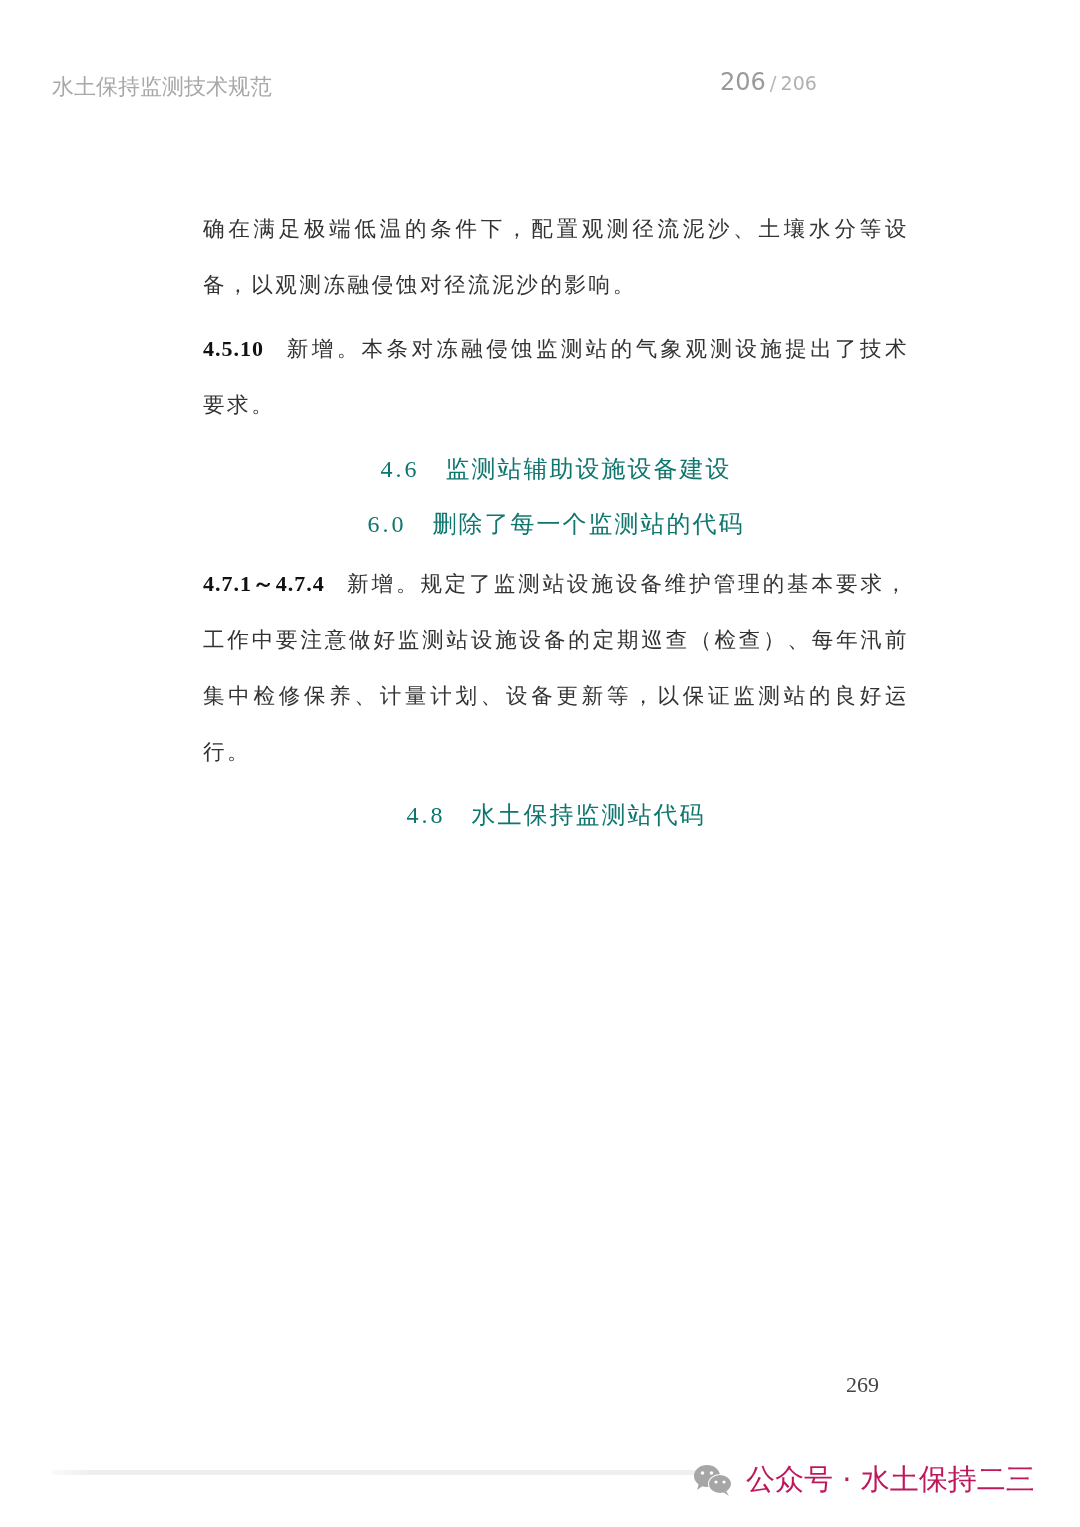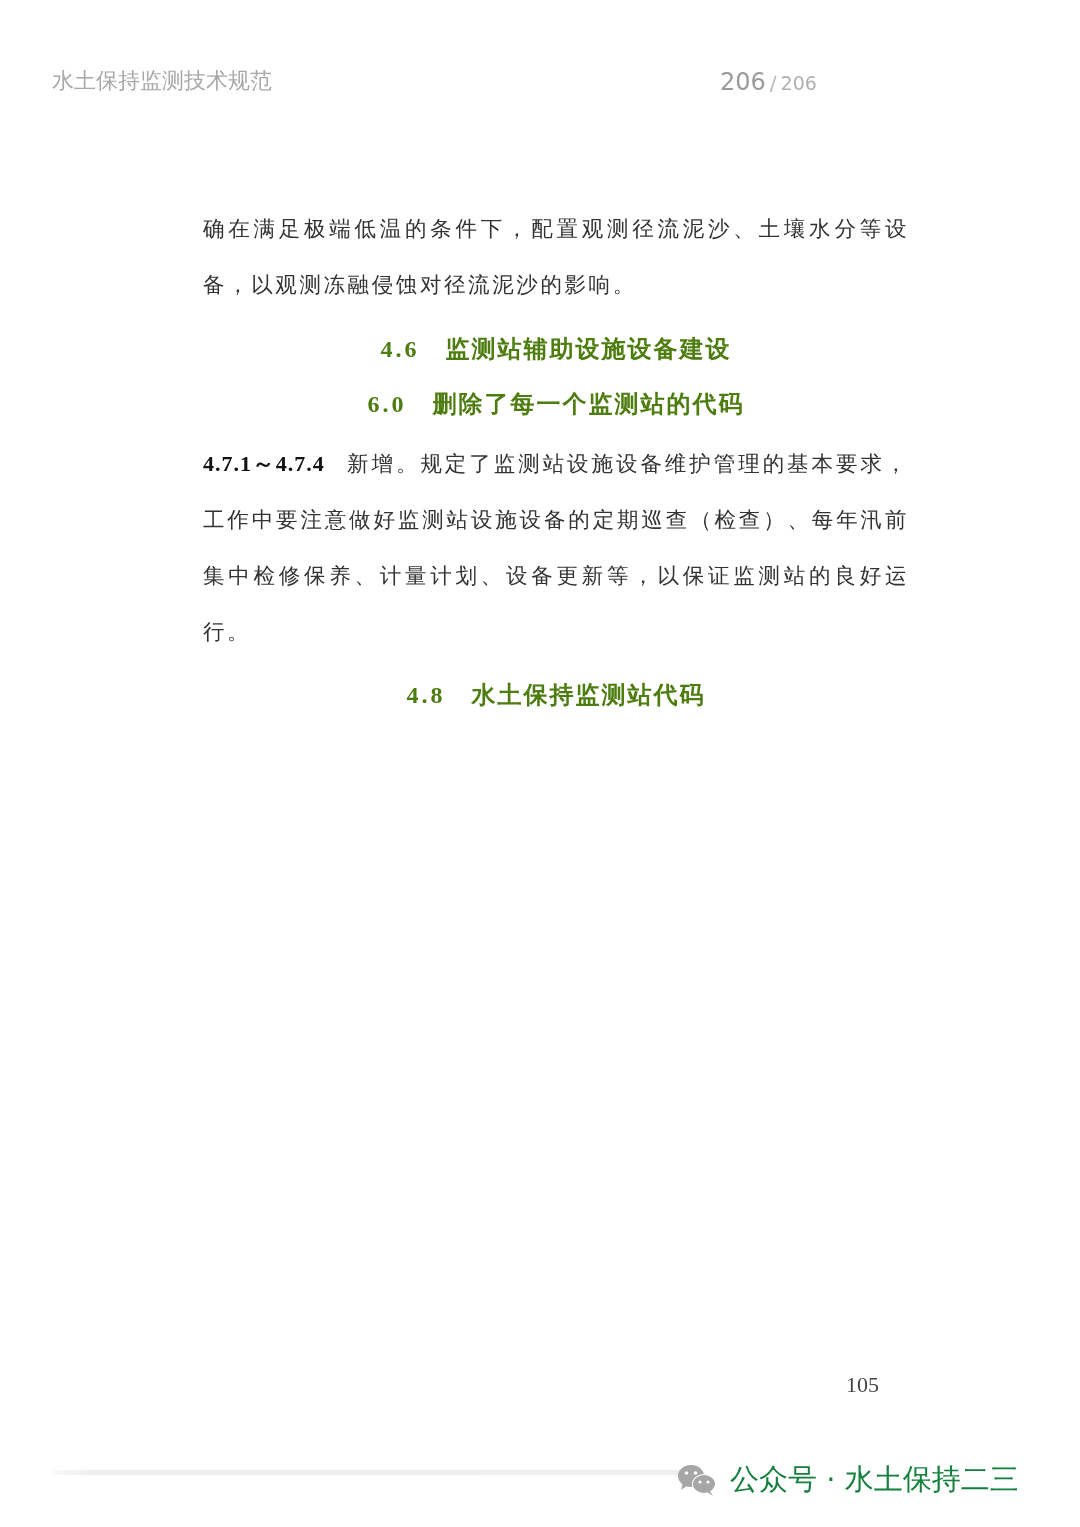--- a/index.html
+++ b/index.html
@@ -11,21 +11,21 @@
       width: 1080px;
       height: 1527px;
       position: relative;
       overflow: hidden;
       font-family: "DejaVu Serif", "Liberation Serif", serif;
       color: #2a2a2a;
     }
     .header-title {
       position: absolute;
       left: 52px;
-      top: 66px;
+      top: 72px;
       font-family: "DejaVu Sans", "Liberation Sans", sans-serif;
       font-size: 22px;
       color: #a8a8a8;
       letter-spacing: 0px;
     }
     .page-counter {
       position: absolute;
       left: 720px;
       top: 68px;
       font-family: "DejaVu Sans", "Liberation Sans", sans-serif;
@@ -54,23 +54,23 @@
       font-weight: bold;
       color: #111;
       letter-spacing: 1px;
       margin-right: 22px;
       font-family: "Liberation Serif", "DejaVu Serif", serif;
       font-size: 22px;
     }
     .section-heading {
       text-align: center;
       font-family: "DejaVu Sans", "Liberation Sans", sans-serif;
-      font-weight: bold;
+      font-weight: normal;
       font-size: 24px;
-      color: #4d7c0f;
+      color: #0f766e;
       letter-spacing: 2px;
       margin: 0;
       height: 39px;
       line-height: 39px;
     }
     .section-heading .sec-num {
       font-family: "Liberation Serif", "DejaVu Serif", serif;
       margin-right: 26px;
       letter-spacing: 3px;
     }
@@ -89,67 +89,70 @@
     .bottom-rule {
       position: absolute;
       left: 52px;
       top: 1470px;
       width: 650px;
       height: 5px;
       background: linear-gradient(to right, #fafafa, #eeeeee 6%, #efefef);
     }
     .watermark {
       position: absolute;
-      left: 676px;
+      left: 692px;
       top: 1460px;
       display: flex;
       align-items: center;
       font-family: "DejaVu Sans", "Liberation Sans", sans-serif;
       font-size: 29px;
-      color: #15803d;
+      color: #be185d;
     }
     .wechat-icon {
       width: 42px;
       height: 34px;
       position: relative;
       margin-right: 12px;
     }
   </style>
 </head>
 <body>
 
 <div class="header-title">水土保持监测技术规范</div>
 <div class="page-counter">
   <span class="current">206</span><span class="sep">/</span><span class="total">206</span>
 </div>
 
 <div class="content">
   <p class="para">确在满足极端低温的条件下，配置观测径流泥沙、土壤水分等设备，以观测冻融侵蚀对径流泥沙的影响。</p>
 
+  <p class="para">
+    <span class="clause-num">4.5.10</span><span>新增。本条对冻融侵蚀监测站的气象观测设施提出了技术要求。</span>
+  </p>
 
   <h2 class="section-heading h46">
     <span class="sec-num">4.6</span><span>监测站辅助设施设备建设</span>
   </h2>
 
 
   <h2 class="section-heading h47">
     <span class="sec-num">6.0</span><span>删除了每一个监测站的代码</span>
   </h2>
 
   <p class="para">
     <span class="clause-num">4.7.1～4.7.4</span><span>新增。规定了监测站设施设备维护管理的基本要求，工作中要注意做好监测站设施设备的定期巡查（检查）、每年汛前集中检修保养、计量计划、设备更新等，以保证监测站的良好运行。</span>
   </p>
 
   <h2 class="section-heading h48">
     <span class="sec-num">4.8</span><span>水土保持监测站代码</span>
   </h2>
 
 </div>
 
-<div class="page-number">105</div>
+<div class="page-number">269</div>
 
 <div class="bottom-rule"></div>
 
 <div class="watermark">
   <span class="wechat-icon">
     <svg width="42" height="34" viewBox="0 0 42 34">
       <ellipse cx="15" cy="13" rx="13" ry="11" fill="#a6a6a6"></ellipse>
       <polygon points="7,20 5,27 12,22" fill="#a6a6a6"></polygon>
       <circle cx="10.5" cy="10" r="1.8" fill="#fff"></circle>
       <circle cx="19.5" cy="10" r="1.8" fill="#fff"></circle>

